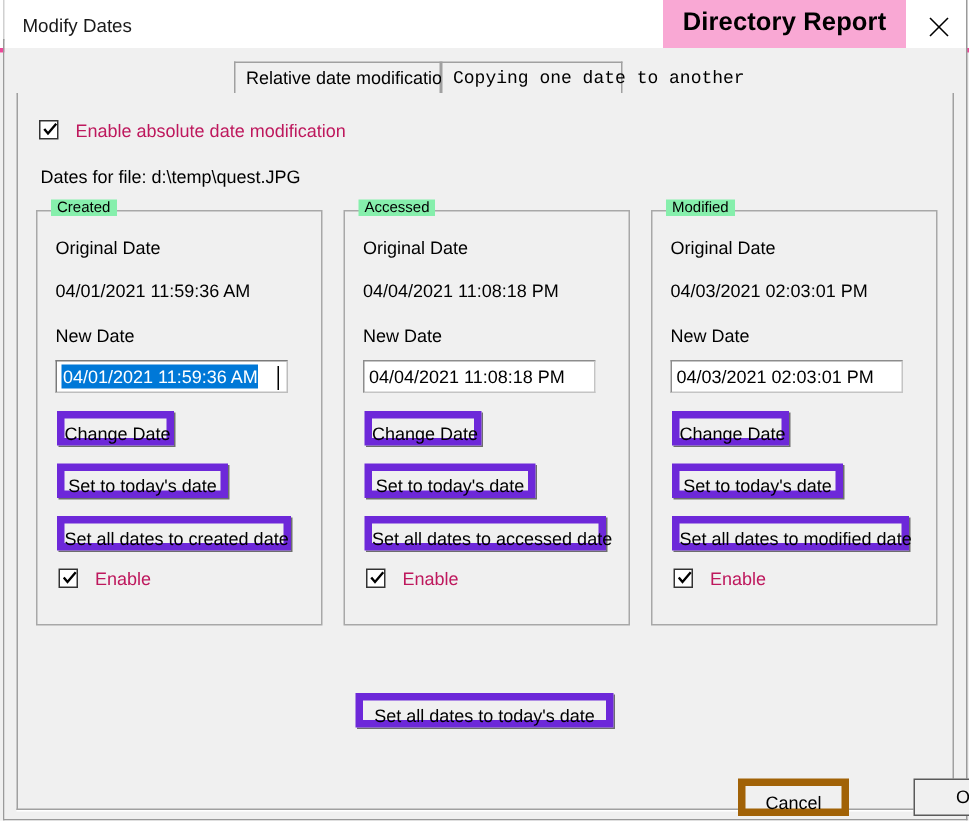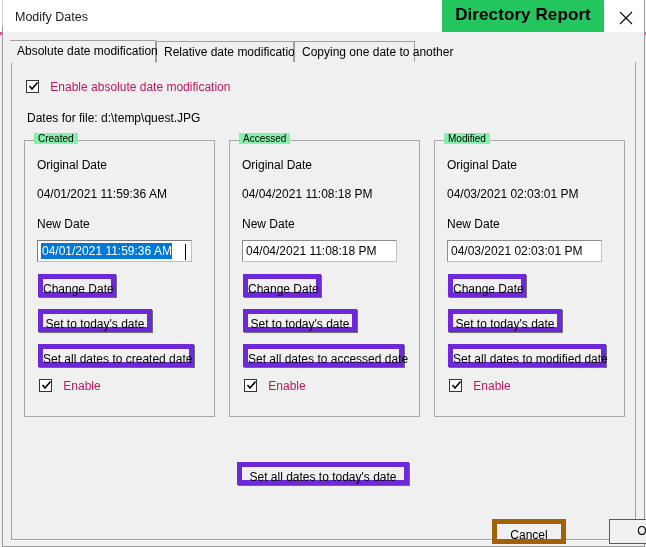--- a/index.html
+++ b/index.html
@@ -36,21 +36,21 @@
     position: absolute;
     left: 15px; top: 10px;
     font-size: 12.5px;
     color: #1a1a1a;
     white-space: nowrap;
   }
   .app-title-chip {
     position: absolute;
     left: 442px; top: 0px;
     width: 162px; height: 32px;
-    background: #22c55e;
+    background: #f9a8d4;
   }
   .app-title {
     position: absolute;
     left: 0; top: 5px;
     width: 162px;
     text-align: center;
     font-size: 17px;
     font-weight: bold;
     color: #000000;
     letter-spacing: .1px;
@@ -299,27 +299,24 @@
   </div>
 
   <div class="frame-top-left"></div>
   <div class="frame-left"></div>
   <div class="frame-right"></div>
   <div class="frame-bottom"></div>
 
   <div class="dialog-body">
 
     <div class="tabstrip">
-      <div class="tab selected" style="left:-1px; width:146px;">
-        <span>Absolute date modification</span>
-      </div>
       <div class="tab" style="left:145px; width:138px;">
         <span>Relative date modification</span>
       </div>
-      <div class="tab" style="left:283px; width:121px;">
+      <div class="tab" style="left:283px; width:121px;font-family:Liberation Mono, monospace;">
         <span>Copying one date to another</span>
       </div>
       <div class="tab-underline">
         <div class="gap" style="left:0px; width:145px;"></div>
       </div>
     </div>
 
     <div class="tabpage">
 
       <div class="cbx-row" style="left:14px; top:18px;">

